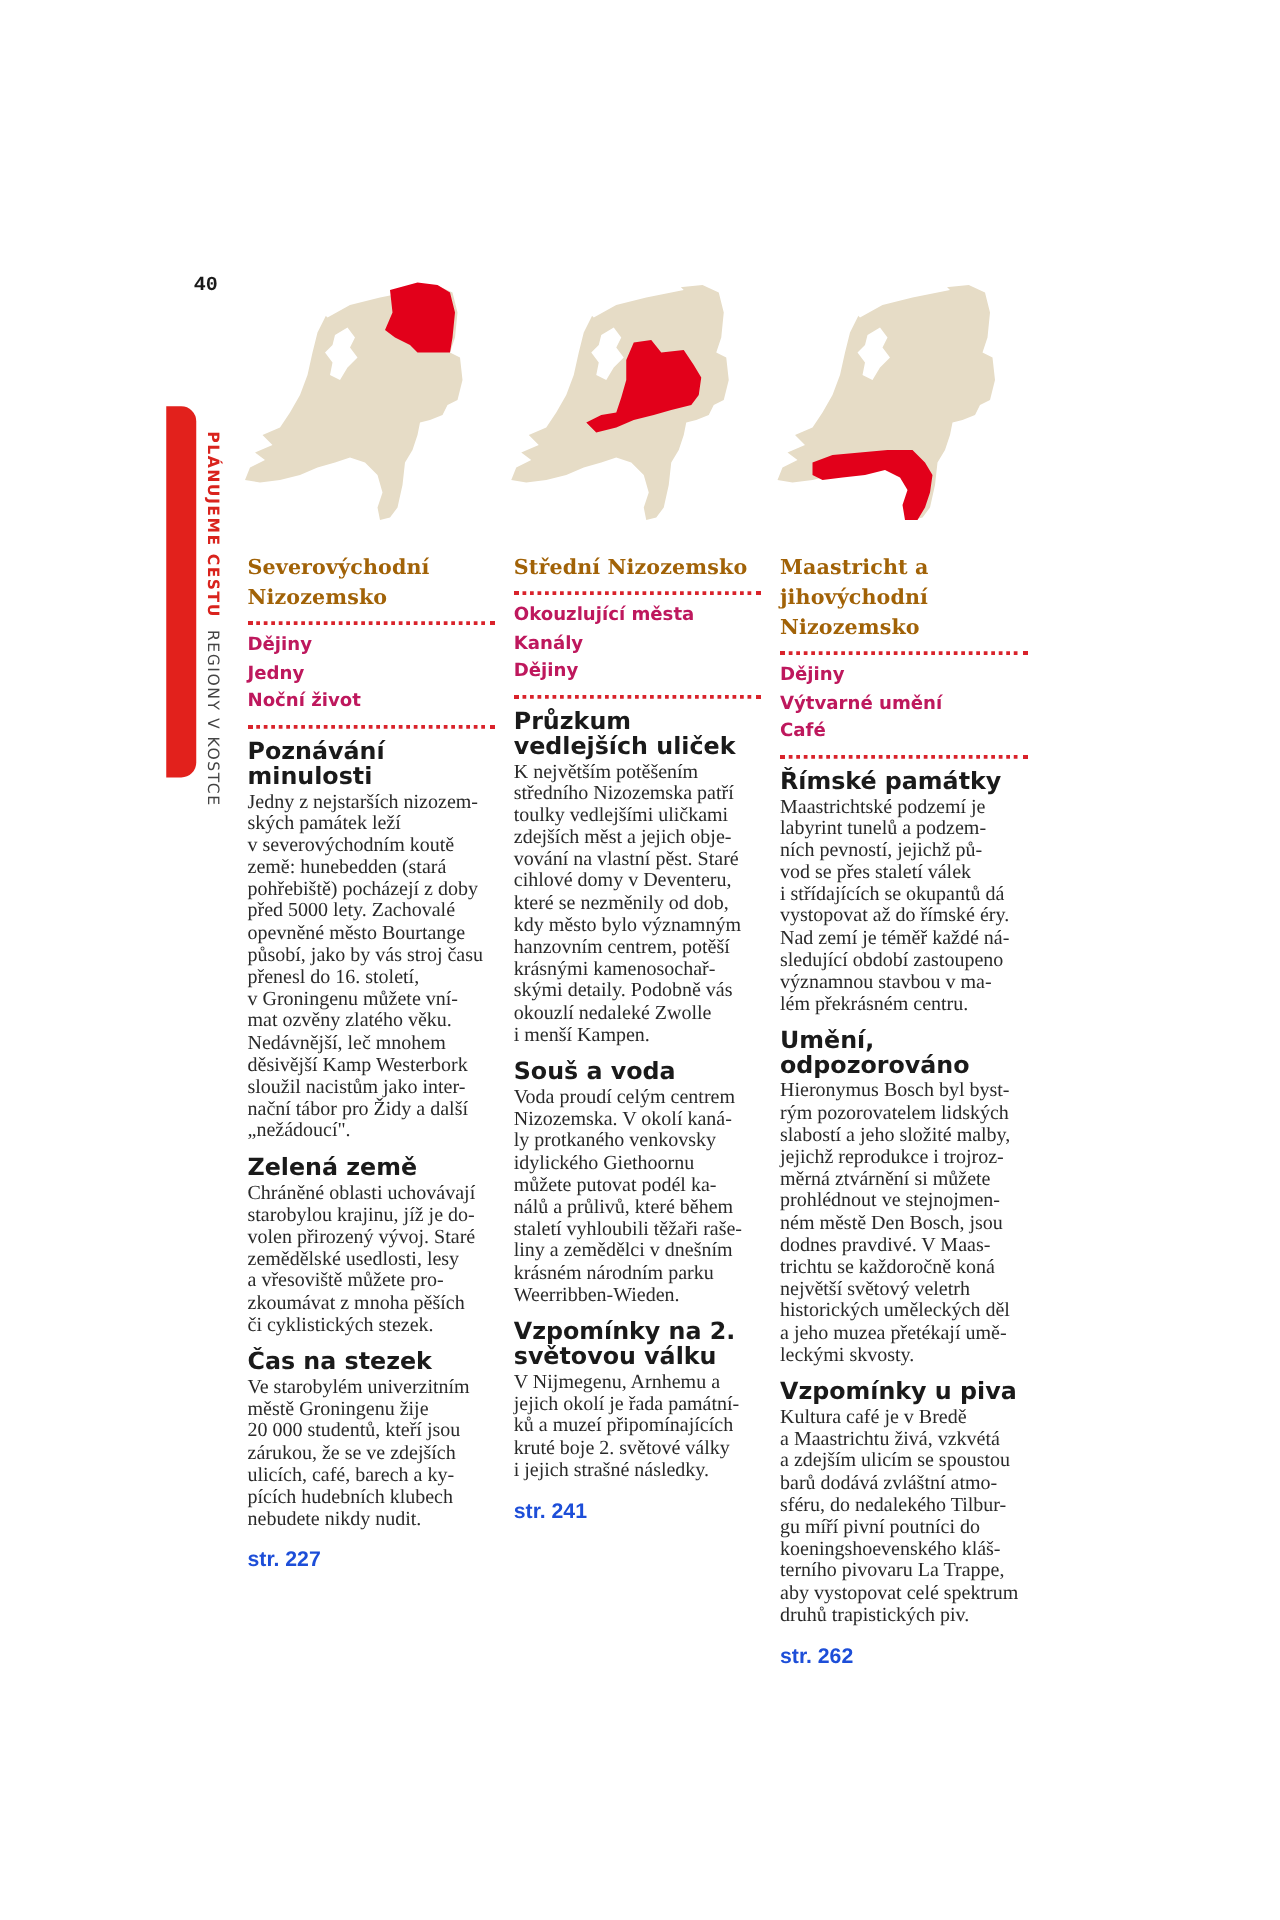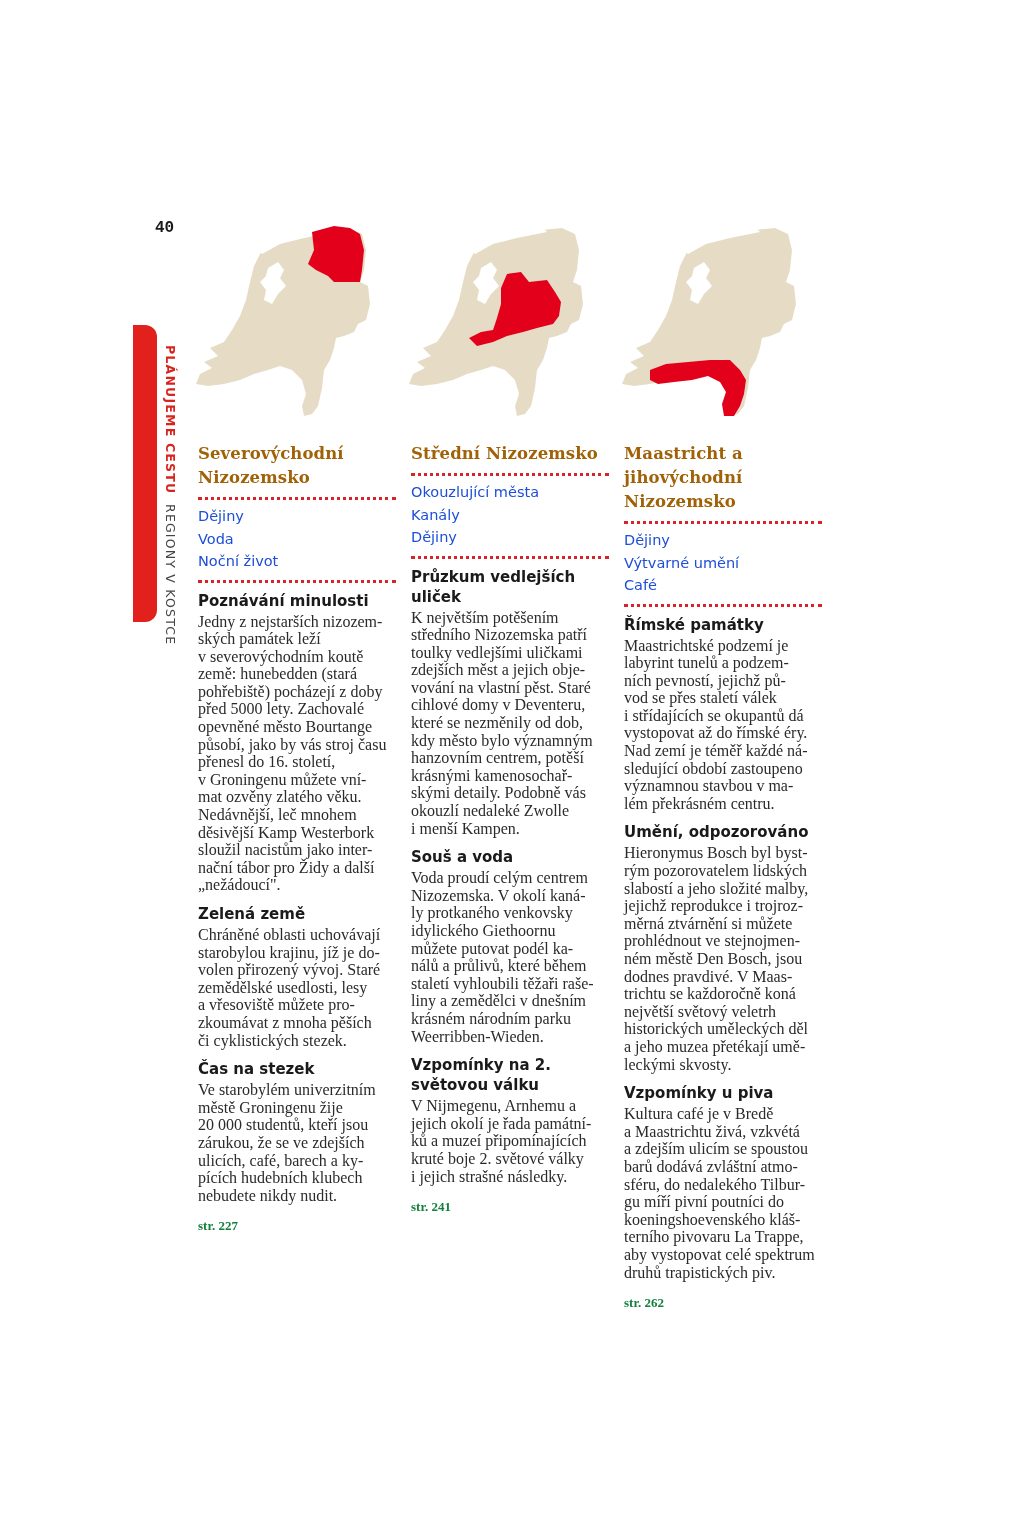--- a/index.html
+++ b/index.html
@@ -89,45 +89,45 @@
     }
     .highlights {
       list-style: none;
       padding: 0;
       margin: 0;
     }
     .highlights li {
       font-family: "DejaVu Sans", sans-serif;
       font-size: 14.5px;
       line-height: 22.5px;
-      color: #1d4ed8;
-      font-weight: 400;
+      color: #be185d;
+      font-weight: 700;
     }
     .section-title {
       font-family: "DejaVu Sans", sans-serif;
       font-weight: bold;
-      font-size: 15px;
+      font-size: 19px;
       line-height: 20px;
       color: #1a1a1a;
       margin: 10px 0 2px 0;
     }
     .section-title.first { margin-top: 8px; }
     .section-body {
       font-family: Liberation Serif, serif;
       font-size: 16px;
       line-height: 17.6px;
       color: #2a2a2a;
       margin: 0;
       white-space: pre-line;
     }
     .page-ref {
-      font-family: Liberation Serif, serif;
-      font-weight: bold;
-      font-size: 13px;
-      color: #15803d;
+      font-family: Liberation Sans, sans-serif;
+      font-weight: bold;
+      font-size: 17px;
+      color: #1d4ed8;
       margin-top: 14px;
     }
   </style>
 </head>
 <body>
 
 <div class="page-number">40</div>
 
 <div class="side-tab"></div>
 <div class="side-label">
@@ -144,21 +144,21 @@
       </g>
     <g class="nl-hl">
         <path d="M128,12 L150,6 L166,8 L176,14 L180,30 L178,50 L176,62 L150,62 L144,56 L132,50 L124,44 L130,30 Z" fill="#e2001a"></path>
       </g>
   </svg>
   <div class="col-content">
     <h2 class="region-title">Severovýchodní Nizozemsko</h2>
     <div class="dotted"></div>
     <ul class="highlights">
       <li>Dějiny</li>
-      <li>Voda</li>
+      <li>Jedny</li>
       <li>Noční život</li>
     </ul>
     <div class="dotted"></div>
     <h3 class="section-title first">Poznávání minulosti</h3>
     <p class="section-body">Jedny z nejstarších nizozem-
 ských památek leží
 v severovýchodním koutě
 země: hunebedden (stará
 pohřebiště) pocházejí z doby
 před 5000 lety. Zachovalé

